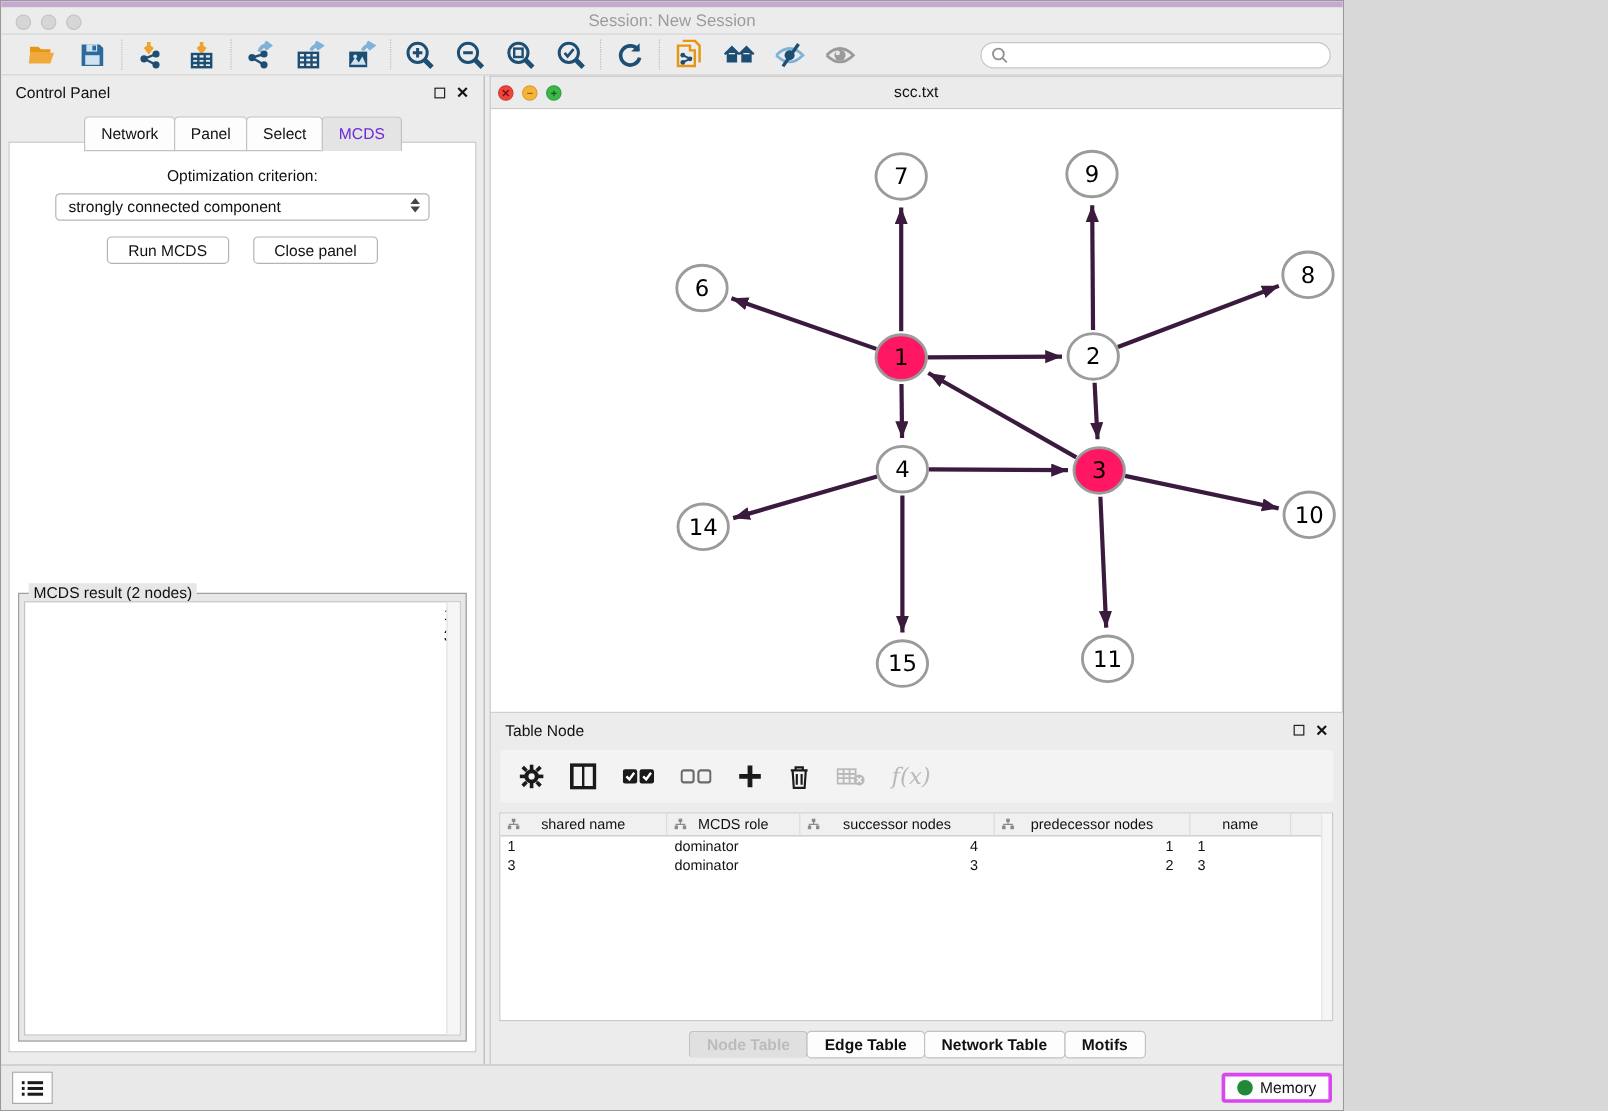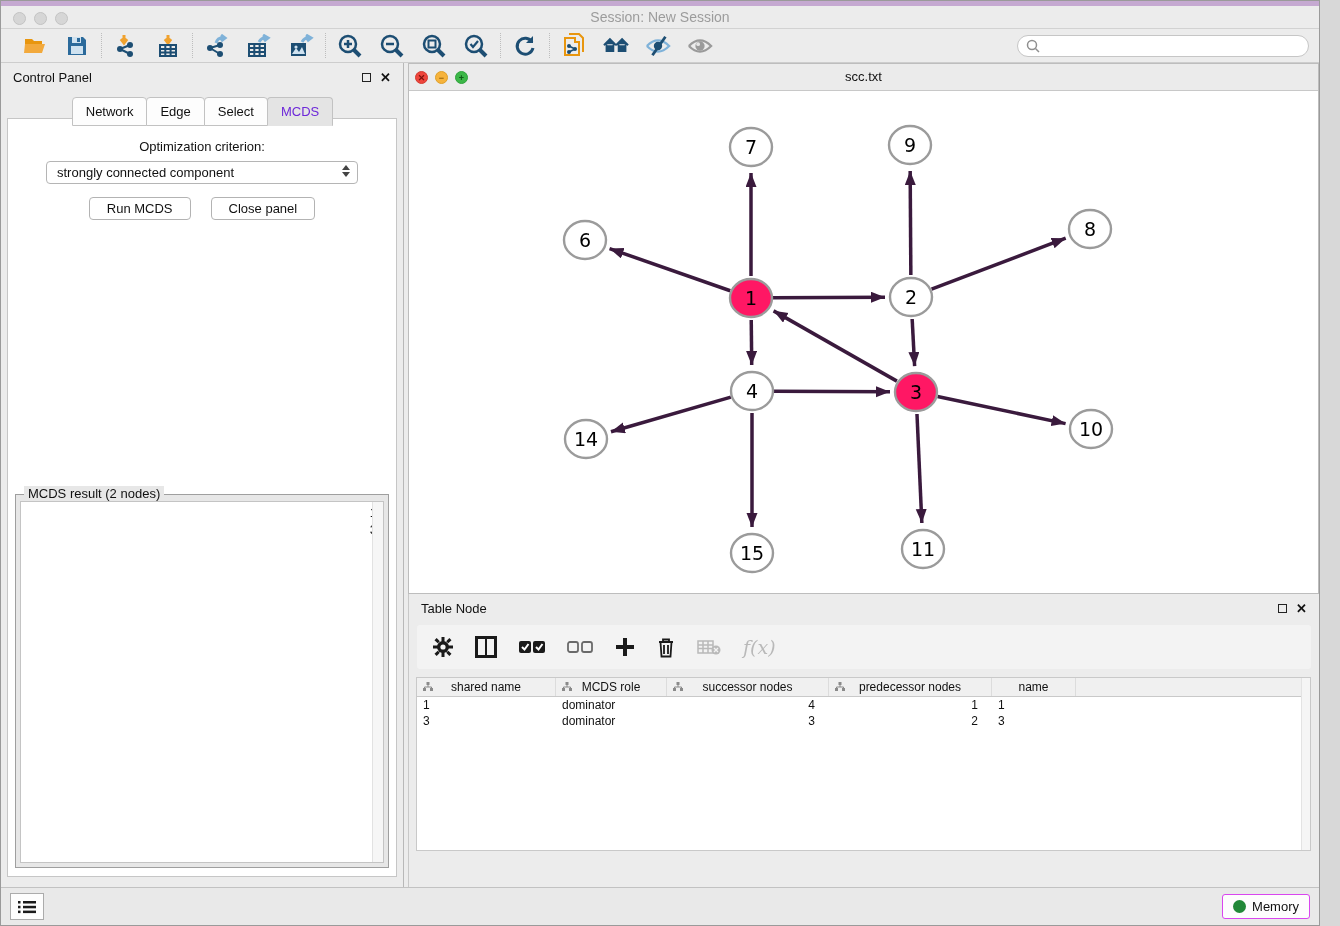--- a/index.html
+++ b/index.html
@@ -1,17 +1,17 @@
 <!DOCTYPE html>
 <html><head>
 <meta charset="utf-8">
 <style>
   * { margin:0; padding:0; box-sizing:border-box; }
   html,body { width:1340px; height:926px; font-family:"Liberation Sans", sans-serif; background:#d8d8d8; }
-  .window { position:relative; width:1320px; height:926px; background:#ececec; border:1px solid #9a9a9a; overflow:hidden; }
+  .window { position:relative; width:1120px; height:926px; background:#ececec; border:1px solid #9a9a9a; overflow:hidden; }
 
   
   .titlebar { position:absolute; top:0; left:0; right:0; height:28px; background:#ececec; border-bottom:1px solid #d2d2d2; }
   .accent-strip { position:absolute; top:0; left:0; right:0; height:5px; background:#c5a9d1; }
   .traffic { position:absolute; top:11px; left:12px; display:flex; gap:8px; }
   .traffic span { width:13px; height:13px; border-radius:50%; background:#d6d6d6; border:1px solid #c3c3c3; }
   .win-title { position:absolute; top:8px; left:0; right:0; text-align:center; font-size:14px; color:#9c9c9c; }
 
   
   .toolbar { position:absolute; top:28px; left:0; right:0; height:34px; background:#ececec; border-bottom:1px solid #cdcdcd; display:flex; align-items:center; padding:0 10px; }
@@ -70,21 +70,21 @@
   .td { padding:0 6px; }
   .td.right { text-align:right; padding-right:14px; }
   .tbody-scroll { position:absolute; top:0; right:0; bottom:0; width:9px; background:#f5f5f5; border-left:1px solid #e3e3e3; }
   .tp-tabs { position:absolute; bottom:5px; left:0; right:0; display:flex; justify-content:center; }
   .tp-tabs .tab { border-radius:4px; padding:3px 14px; font-size:13px; font-weight:bold; }
   .tp-tabs .tab.selected { background:#e0e0e0; color:#bcbcbc; }
 
   
   .statusbar { position:absolute; bottom:0; left:0; right:0; height:38px; background:#e9e9e9; border-top:1px solid #c2c2c2; display:flex; align-items:center; padding:0 9px; }
   .task-btn { width:34px; height:27px; background:#fdfdfd; border:1px solid #ababab; display:flex; align-items:center; justify-content:center; }
-  .memory-btn { margin-left:auto; background:#fdfdfd; border:1px solid #d946ef; border-radius:3px; height:25px; display:flex; align-items:center; gap:6px; padding:0 10px; font-size:13px; color:#111; }
+  .memory-btn { margin-left:auto; background:#fdfdfd; border:3px solid #d946ef; border-radius:3px; height:25px; display:flex; align-items:center; gap:6px; padding:0 10px; font-size:13px; color:#111; }
   .memory-dot { width:13px; height:13px; border-radius:50%; background:#218838; }
   svg { display:block; }
 </style>
 </head>
 <body>
 
 <div class="window">
 
   <div class="titlebar">
     <div class="accent-strip"></div>
@@ -248,21 +248,21 @@
   <div class="control-panel">
     <div class="panel-head">
       <span class="panel-title">Control Panel</span>
       <span class="panel-head-icons">
         <span class="float-ic"></span>
         <span class="close-ic">✕</span>
       </span>
     </div>
     <div class="cp-tabs">
       <span class="tab">Network</span>
-      <span class="tab">Edge</span>
+      <span class="tab">Panel</span>
       <span class="tab">Select</span>
       <span class="tab selected">MCDS</span>
     </div>
     <div class="cp-content">
       <div class="opt-label">Optimization criterion:</div>
       <div class="criterion">
         <span>strongly connected component</span>
         <span class="stepper">
             <i class="up"></i>
             <i class="dn"></i>
@@ -470,20 +470,26 @@
       </div>
       <div class="trow">
         <div class="td c0">3</div>
         <div class="td c1">dominator</div>
         <div class="td c2 right">3</div>
         <div class="td c3 right">2</div>
         <div class="td c4">3</div>
       </div>
       <div class="tbody-scroll"></div>
     </div>
+    <div class="tp-tabs">
+      <span class="tab selected">Node Table</span>
+      <span class="tab">Edge Table</span>
+      <span class="tab">Network Table</span>
+      <span class="tab">Motifs</span>
+    </div>
   </div>
 
   <div class="statusbar">
     <span class="task-btn">
       <svg width="18" height="14" viewBox="0 0 18 14">
           <g fill="#1a1a1a">
             <rect x="0" y="1" width="2.5" height="2.5"></rect>
             <rect x="5" y="1" width="13" height="2.5"></rect>
             <rect x="0" y="5.8" width="2.5" height="2.5"></rect>
             <rect x="5" y="5.8" width="13" height="2.5"></rect>

